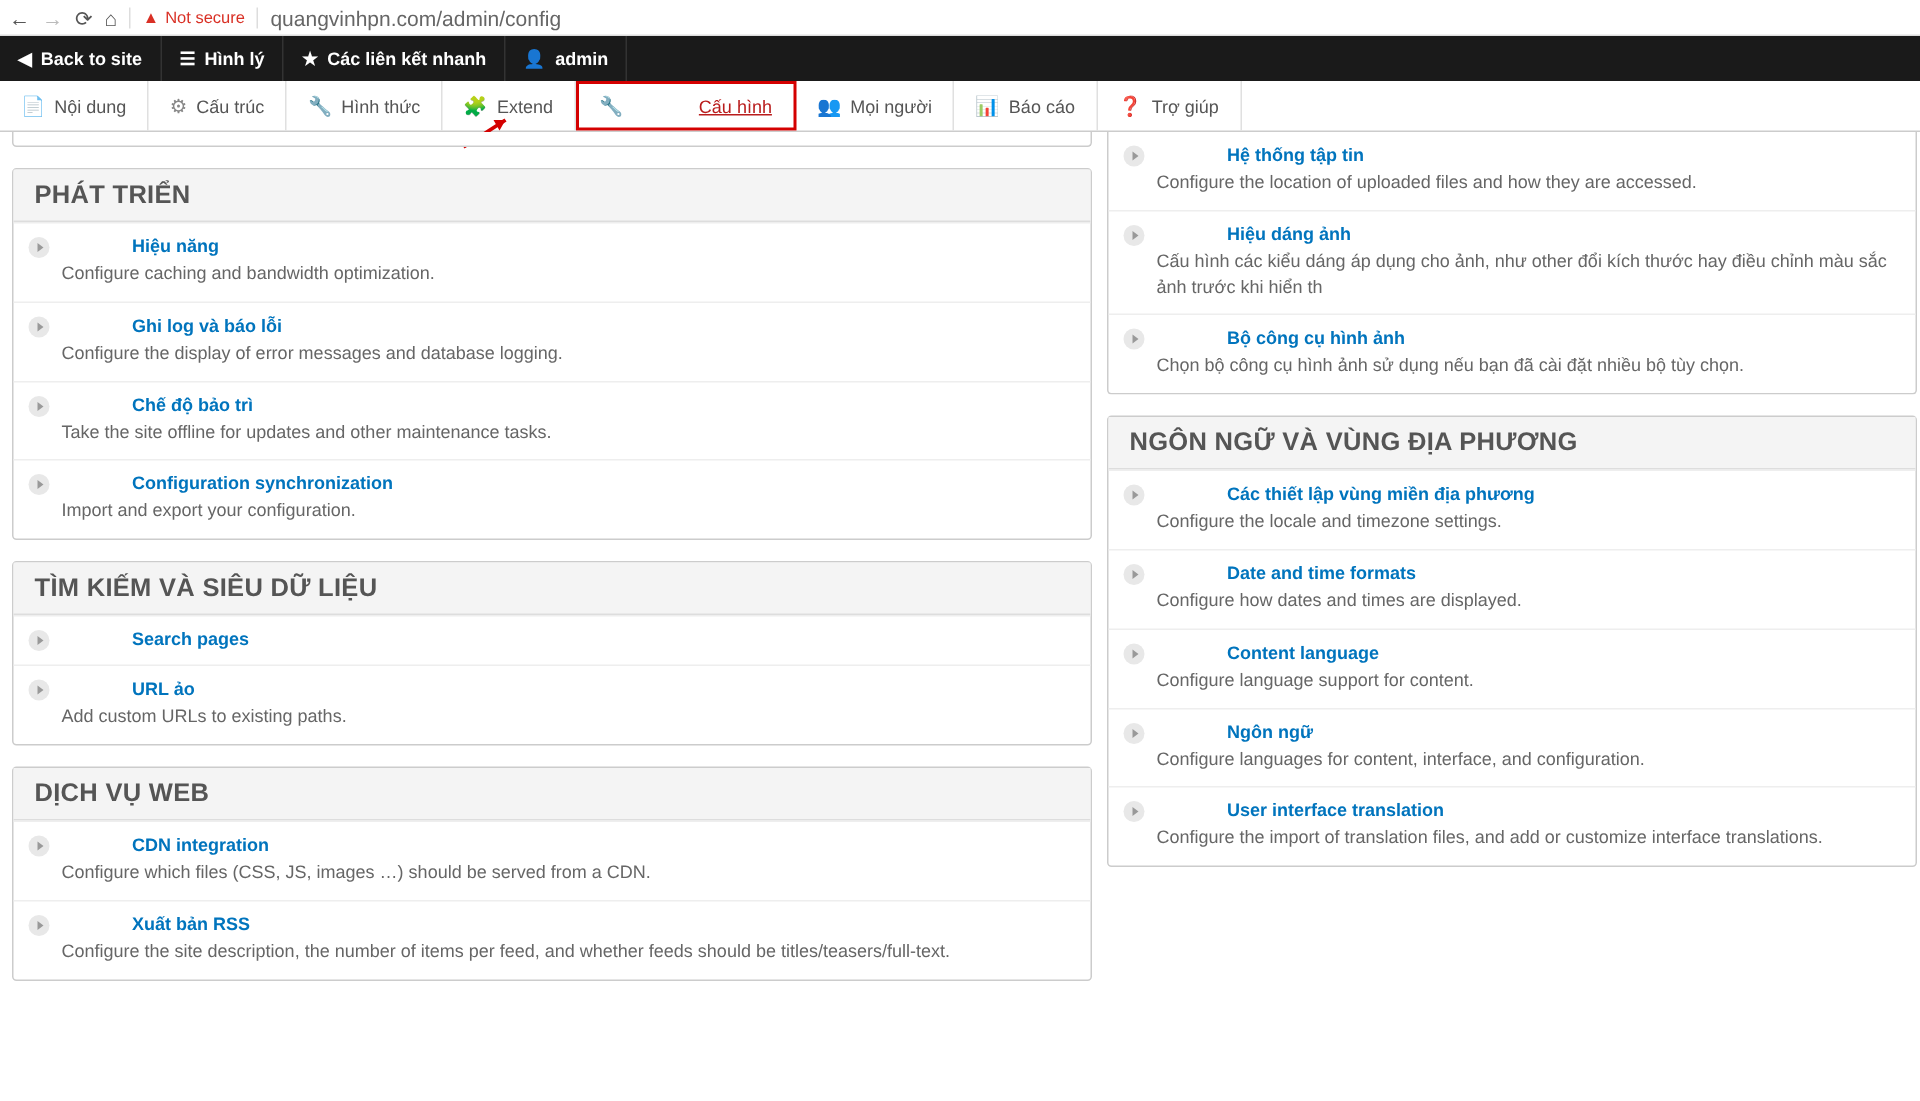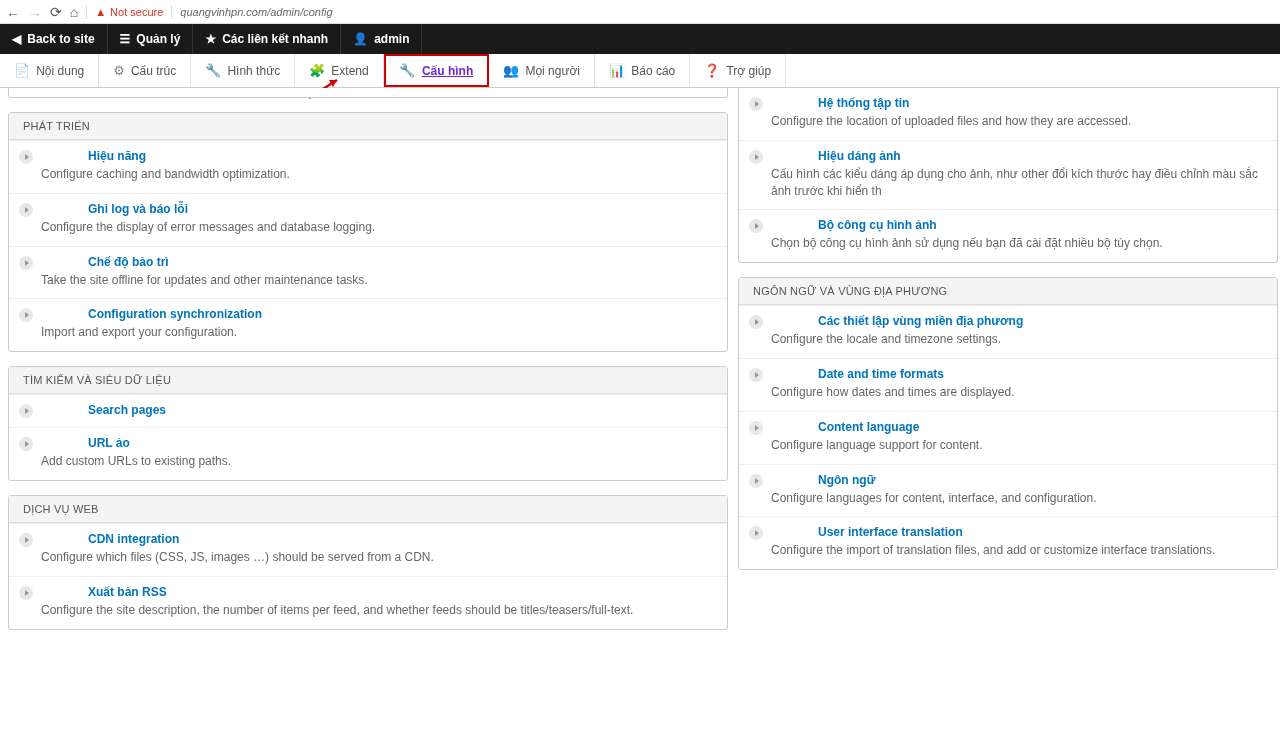--- a/index.html
+++ b/index.html
@@ -5,47 +5,47 @@
 * { margin:0; padding:0; box-sizing:border-box; }
 body { font-family: Arial, Helvetica, sans-serif; font-size:12px; background:#fff; color:#333; width:1280px; height:734px; overflow:hidden; position:relative;}
 a { text-decoration:none; }
 
 
 .browser-bar { height:24px; background:#fff; border-bottom:1px solid #ddd; display:flex; align-items:center; padding:0 6px; gap:8px;}
 .browser-bar .navbtn { color:#555; font-size:14px; cursor:pointer; }
 .browser-bar .navbtn.dim { color:#bbb; }
 .browser-bar .sep { width:1px; height:14px; background:#ddd; }
 .browser-bar .warn { color:#d93025; font-size:11px; display:flex; align-items:center; gap:4px;}
-.browser-bar .url { color:#666; font-size:11px;font-style:italic; }
+.browser-bar .url { color:#666; font-size:14px; }
 
 
 .top-black { background:#1a1a1a; height:30px; display:flex; align-items:stretch; }
 .top-black .item { display:flex; align-items:center; color:#fff; font-size:12px; font-weight:bold; padding:0 12px; border-right:1px solid #333; gap:6px; cursor:pointer;}
 .top-black .item .ico { font-size:12px; }
 
 
 .admin-tabs { background:#fff; height:34px; display:flex; border-bottom:1px solid #ccc; }
 .admin-tabs .tab { display:flex; align-items:center; gap:6px; padding:0 14px; color:#555; font-size:12px; border-right:1px solid #e0e0e0; cursor:pointer; position:relative;}
 .admin-tabs .tab .ico { color:#888; font-size:13px; }
 .admin-tabs .tab.active { border:2px solid #d40000; background:#fff; }
-.admin-tabs .tab.active .lbl { color:#6d28d9; text-decoration:underline; font-weight:bold;}
+.admin-tabs .tab.active .lbl { color:#b91c1c; text-decoration:underline; font-weight:normal;margin-left:44px;}
 .admin-tabs .tab .lbl { white-space:nowrap; }
 
 
 .arrow1 { position:absolute; left:307px; top:76px; width:34px; height:24px; pointer-events:none;}
 .arrow2 { position:absolute; left:136px; top:566px; width:42px; height:36px; pointer-events:none;}
 
 
 .main { display:flex; padding:0; gap:10px; position:relative; height:640px; overflow:hidden;}
 .col { flex:0 0 auto; }
 .col.left { width:720px; margin-left:8px; }
 .col.right { width:540px; }
 
 .panel { border:1px solid #ccc; border-radius:3px; margin-bottom:14px; background:#fff;}
-.panel-title { background:#f4f4f4; padding:7px 14px; font-size:11px; font-weight:normal; color:#555; border-bottom:1px solid #ddd; letter-spacing:.2px;}
+.panel-title { background:#f4f4f4; padding:7px 14px; font-size:17px; font-weight:bold; color:#555; border-bottom:1px solid #ddd; letter-spacing:.2px;}
 .entry { padding:8px 12px 10px 32px; border-top:1px solid #eee; position:relative;}
 .entry:first-child { border-top:none;}
 .entry .bullet { position:absolute; left:10px; top:9px; width:14px; height:14px; border-radius:50%; background:#e8e8e8; display:flex; align-items:center; justify-content:center;}
 .entry .bullet::after { content:""; width:0; height:0; border-left:4px solid #999; border-top:3px solid transparent; border-bottom:3px solid transparent; margin-left:1px;}
 .entry .link { color:#0074bd; font-weight:bold; font-size:12px;padding-left:47px;}
 .entry .desc { color:#666; font-size:12px; margin-top:3px; line-height:1.4;}
 
 
 .panel.top-stub { height:10px; border-top:none; border-radius:0 0 3px 3px; margin-top:0;}
 .panel.top-stub2 { border-top:none; border-radius:0 0 3px 3px;}
@@ -68,21 +68,21 @@
   <span class="url">quangvinhpn.com/admin/config</span>
 </div>
 
 <div class="top-black">
   <div class="item">
       <span class="ico">◀</span>
       <span>Back to site</span>
     </div>
   <div class="item">
       <span class="ico">☰</span>
-      <span>Quản lý</span>
+      <span>Hình lý</span>
     </div>
   <div class="item">
       <span class="ico">★</span>
       <span>Các liên kết nhanh</span>
     </div>
   <div class="item">
       <span class="ico">👤</span>
       <span>admin</span>
     </div>
 </div>

